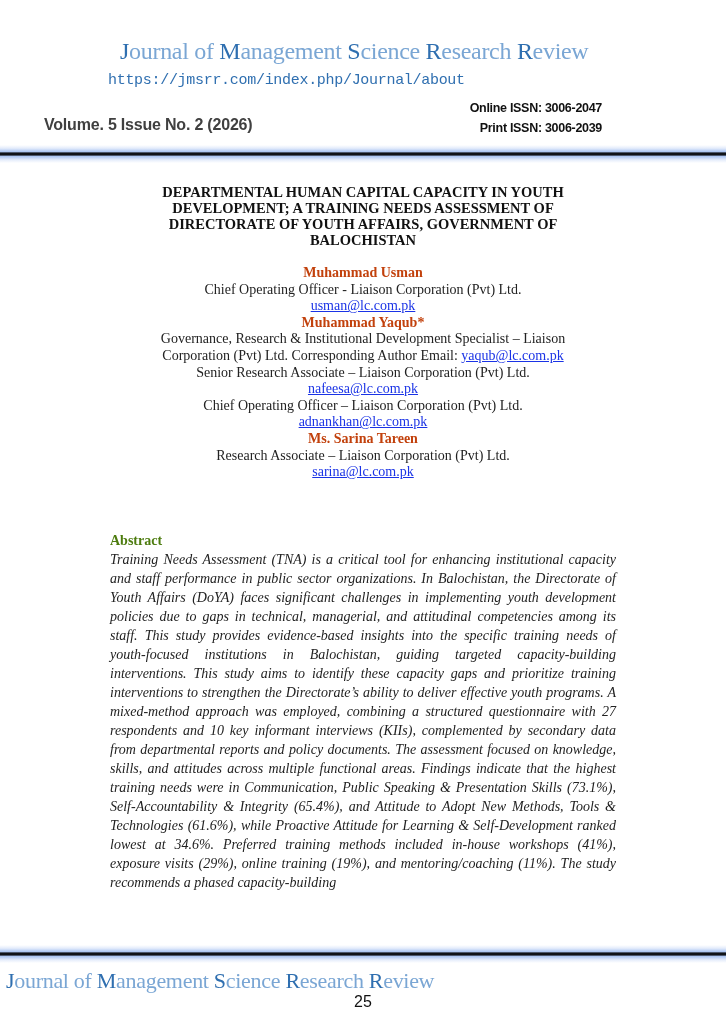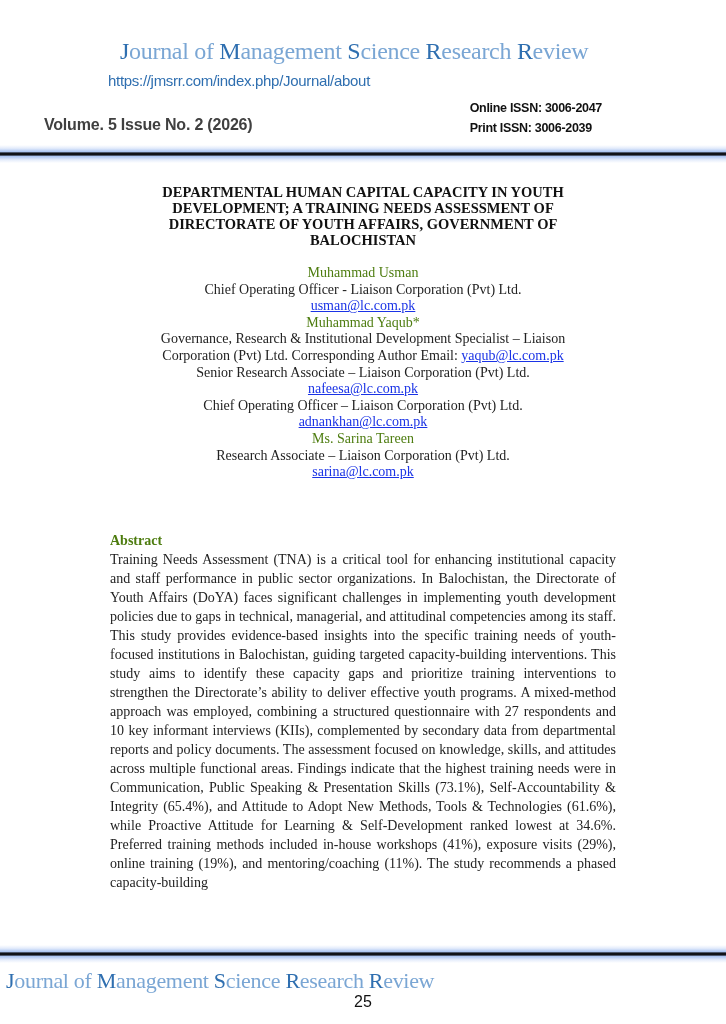--- a/index.html
+++ b/index.html
@@ -2,40 +2,40 @@
 <html><head>
 <meta charset="utf-8">
 <style>
   html, body { margin: 0; padding: 0; background: #ffffff; }
   body { width: 726px; height: 1024px; position: relative; overflow: hidden; font-family: "Liberation Serif", serif; color: #1a1a1a; }
 
   .jtitle { position: absolute; font-family: "Liberation Serif", serif; white-space: nowrap; letter-spacing: -0.3px; }
   .jtitle .cap { color: #2f6fb0; }
   .jtitle .low { color: #7aa6d4; }
   #header-title { left: 120px; top: 38px; font-size: 24px; }
-  #header-url { position: absolute; left: 108px; top: 72px; font-size: 15px; color: #7aa6d4; font-family: Liberation Sans, sans-serif; letter-spacing: -0.3px; }
+  #header-url { position: absolute; left: 108px; top: 72px; font-size: 15px; color: #7aa6d4; font-family: Liberation Mono, monospace; letter-spacing: -0.3px; }
   #header-url .dark { color: #2f6fb0; }
   #volume { position: absolute; left: 44px; top: 116px; font-family: "Liberation Sans", sans-serif; font-size: 16px; color: #404040; font-weight: bold; letter-spacing: -0.2px; }
-  #issn { position: absolute; right: 124px; top: 98px; text-align: left; font-family: "Liberation Sans", sans-serif; font-size: 12.5px; font-weight: bold; color: #111; line-height: 20px; letter-spacing: -0.3px; }
+  #issn { position: absolute; right: 124px; top: 98px; text-align: right; font-family: "Liberation Sans", sans-serif; font-size: 12.5px; font-weight: bold; color: #111; line-height: 20px; letter-spacing: -0.3px; }
 
   .rule { position: absolute; left: 0; width: 726px; height: 18px;
           background: linear-gradient(to bottom, #ffffff 0%, #e4ecfb 18%, #a9c3f2 38%, #111318 44%, #111318 56%, #a9c3f2 62%, #e4ecfb 82%, #ffffff 100%); }
   #rule-top { top: 145px; }
   #rule-bottom { top: 945px; }
 
   #paper-title { position: absolute; left: 120px; width: 486px; top: 184px; text-align: center; font-weight: bold; font-size: 14.5px; line-height: 16px; color: #111; }
 
   #authors { position: absolute; left: 100px; width: 526px; top: 265px; text-align: center; font-size: 14px; line-height: 16.6px; }
-  .author-name { font-weight: normal; color: #4d7c0f; }
+  .author-name { font-weight: bold; color: #c2410c; }
   .author-aff { color: #222; }
   .email { color: #1a33e6; text-decoration: underline; }
 
   #abstract { position: absolute; left: 110px; width: 506px; top: 531px; font-size: 14px; line-height: 19px; }
   #abstract-heading { font-weight: bold; color: #4d7c0f; }
-  #abstract-body { text-align: justify; color: #222; }
+  #abstract-body { text-align: justify; color: #222; font-style: italic; }
 
   #footer-title { left: 6px; top: 968px; font-size: 22px; }
   #page-number { position: absolute; left: 354px; top: 993px; font-family: "Liberation Sans", sans-serif; font-size: 16px; color: #111; }
 </style>
 </head>
 <body>
 
 <div id="header-title" class="jtitle"><span class="cap" style="color: rgb(47, 111, 176);">J</span><span class="low" style="color: rgb(122, 166, 212);">ournal of </span><span class="cap" style="color: rgb(47, 111, 176);">M</span><span class="low" style="color: rgb(122, 166, 212);">anagement </span><span class="cap" style="color: rgb(47, 111, 176);">S</span><span class="low" style="color: rgb(122, 166, 212);">cience </span><span class="cap" style="color: rgb(47, 111, 176);">R</span><span class="low" style="color: rgb(122, 166, 212);">esearch </span><span class="cap" style="color: rgb(47, 111, 176);">R</span><span class="low" style="color: rgb(122, 166, 212);">eview</span></div>
 <div id="header-url"><span class="dark">https://jmsrr.com/index.php/Journal/about</span></div>
 <div id="volume">Volume. 5 Issue No. 2 (2026)</div>

